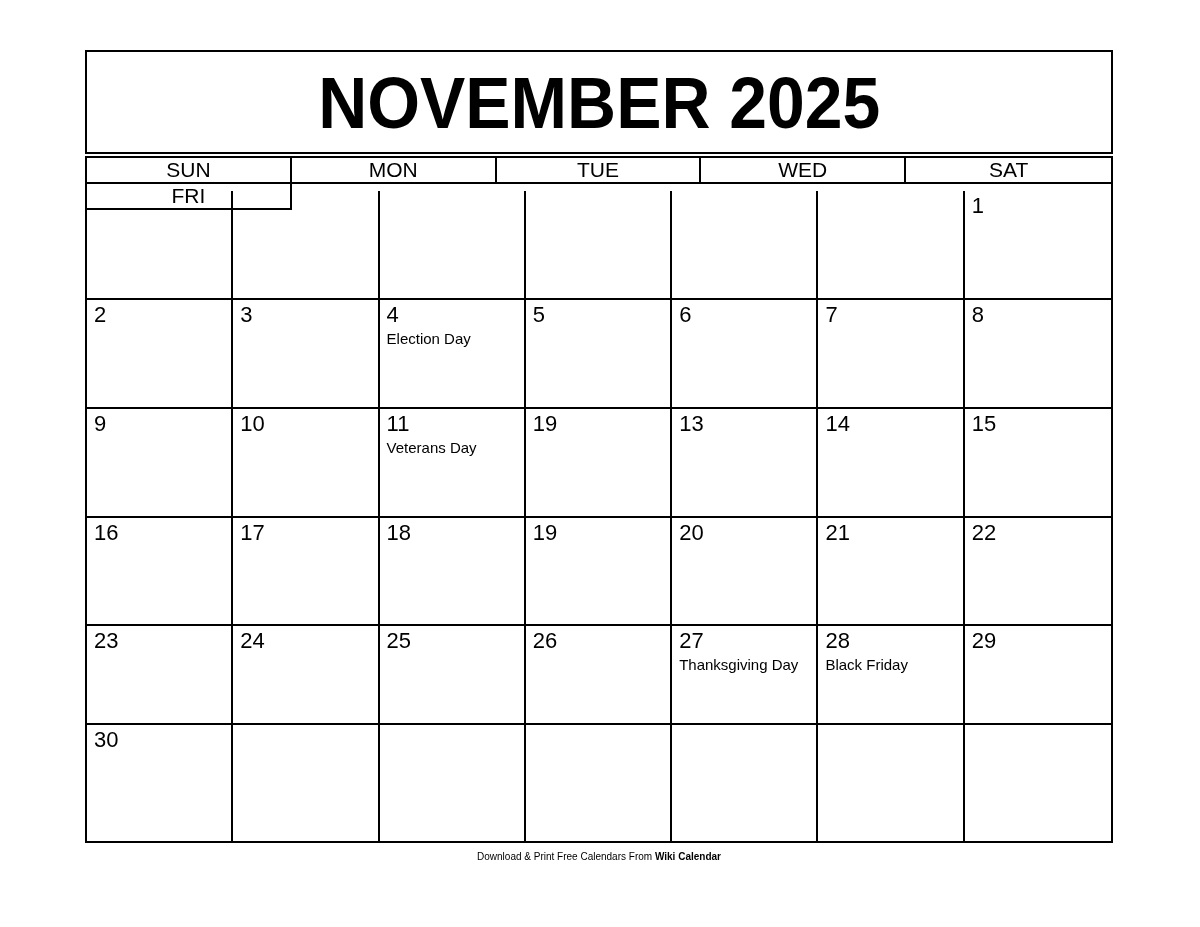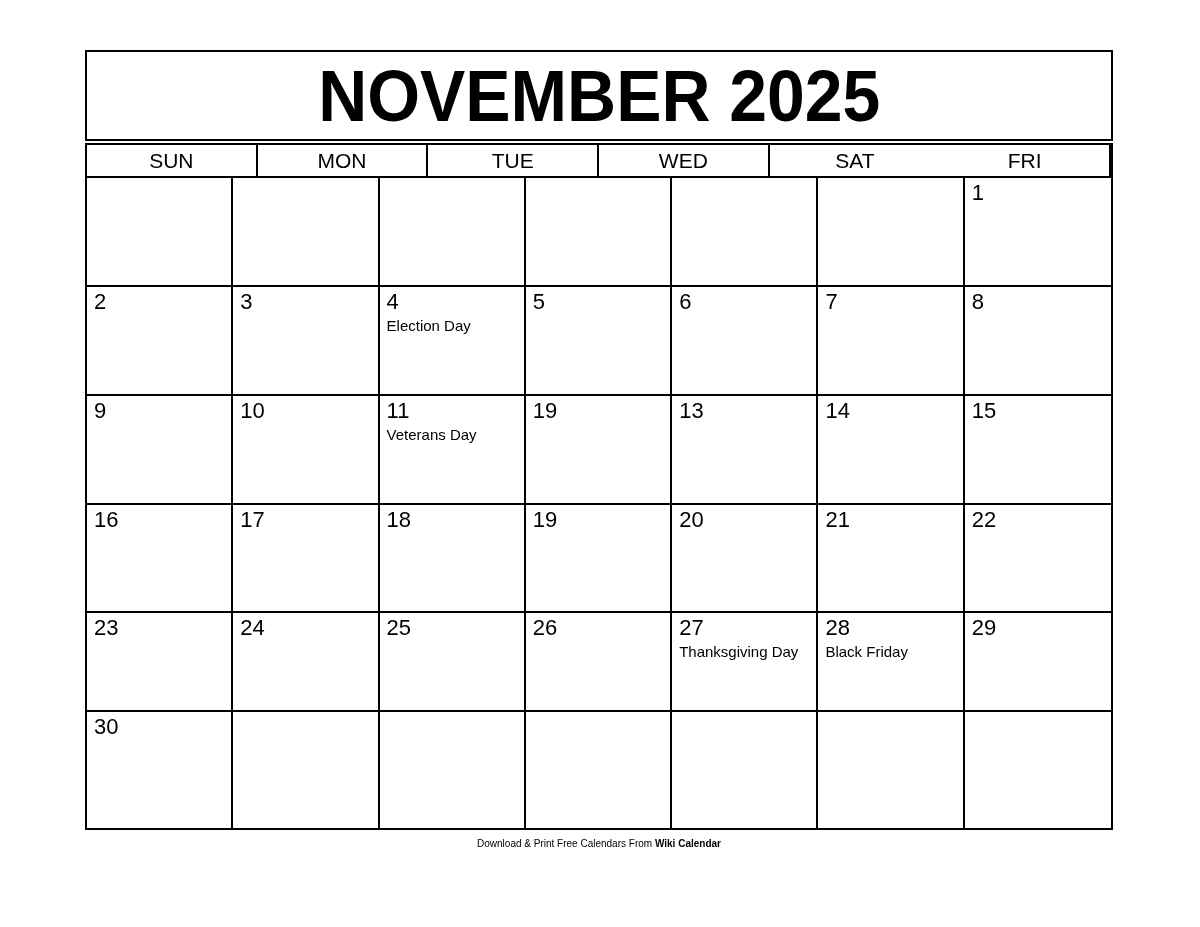--- a/index.html
+++ b/index.html
@@ -17,21 +17,21 @@
     overflow: hidden;
   }
   .calendar {
     position: absolute;
     left: 85px;
     top: 50px;
     width: 1028px;
   }
   .title-box {
     width: 100%;
-    height: 91px;
+    height: 104px;
     border: 2px solid var(--border-color);
     display: flex;
     align-items: center;
     justify-content: center;
     background: var(--bg-color);
   }
   .title {
     font-weight: bold;
     font-size: 73px;
     line-height: 1;
@@ -41,21 +41,21 @@
     letter-spacing: 0;
   }
   .grid-box {
     margin-top: 2px;
     width: 100%;
     border: 2px solid var(--border-color);
     background: var(--bg-color);
   }
   .weekday-row {
     display: grid;
-    grid-template-columns: repeat(6, 1fr);
+    grid-template-columns: repeat(5, 1fr);
     height: 33px;
   }
   .weekday {
     border-right: 2px solid var(--border-color);
     border-bottom: 2px solid var(--border-color);
     display: flex;
     align-items: center;
     justify-content: center;
     font-size: 21px;
   }

